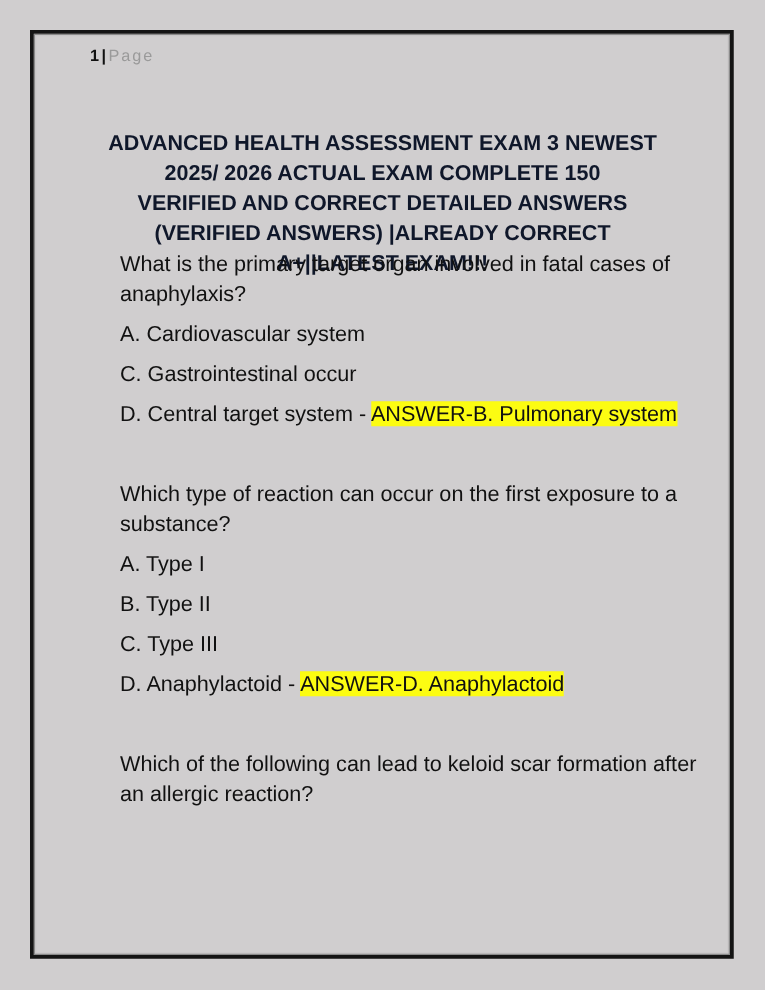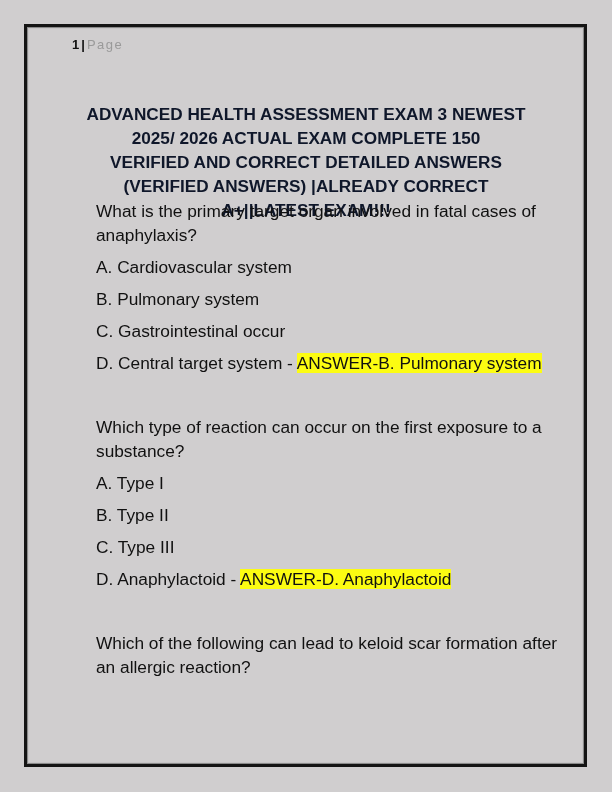--- a/index.html
+++ b/index.html
@@ -86,21 +86,20 @@
   <span class="line">VERIFIED AND CORRECT DETAILED ANSWERS</span>
   <span class="line">(VERIFIED ANSWERS) |ALREADY CORRECT</span>
   <span class="line">A+||LATEST EXAM!!!</span>
 </div>
 
 <div class="content">
 
   <div>
     <p class="q-text">What is the primary target organ involved in fatal cases of anaphylaxis?</p>
     <p class="opt">A. Cardiovascular system</p>
-    <p class="opt">B. Pulmonary system</p>
     <p class="opt">C. Gastrointestinal occur</p>
     <p class="opt"><span>D. Central target system - </span><span class="hl">ANSWER-B. Pulmonary system</span></p>
   </div>
 
   <div class="spacer"></div>
 
   <div>
     <p class="q-text">Which type of reaction can occur on the first exposure to a substance?</p>
     <p class="opt">A. Type I</p>
     <p class="opt">B. Type II</p>

